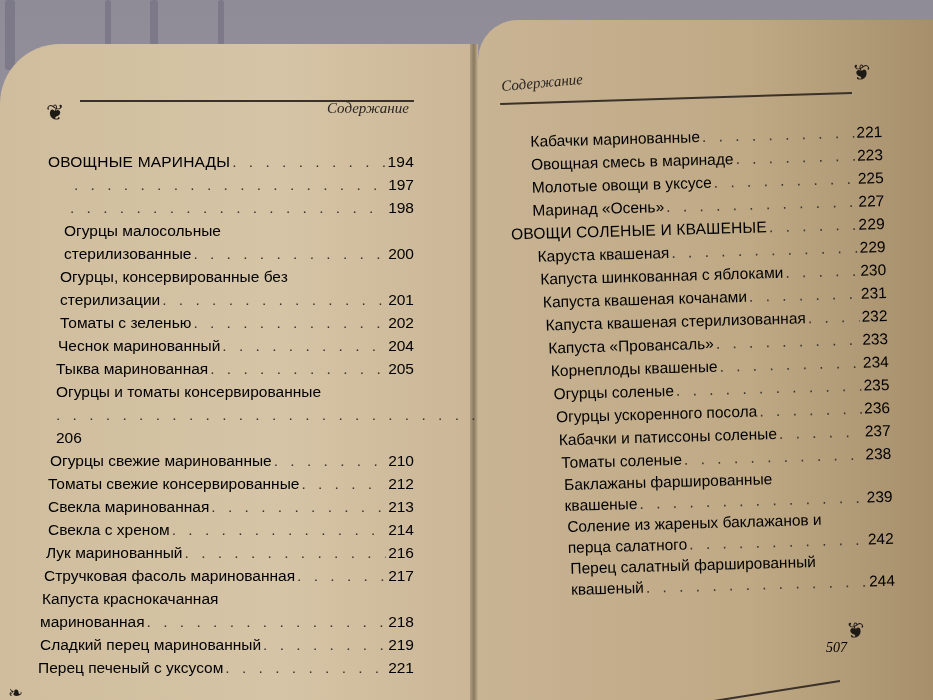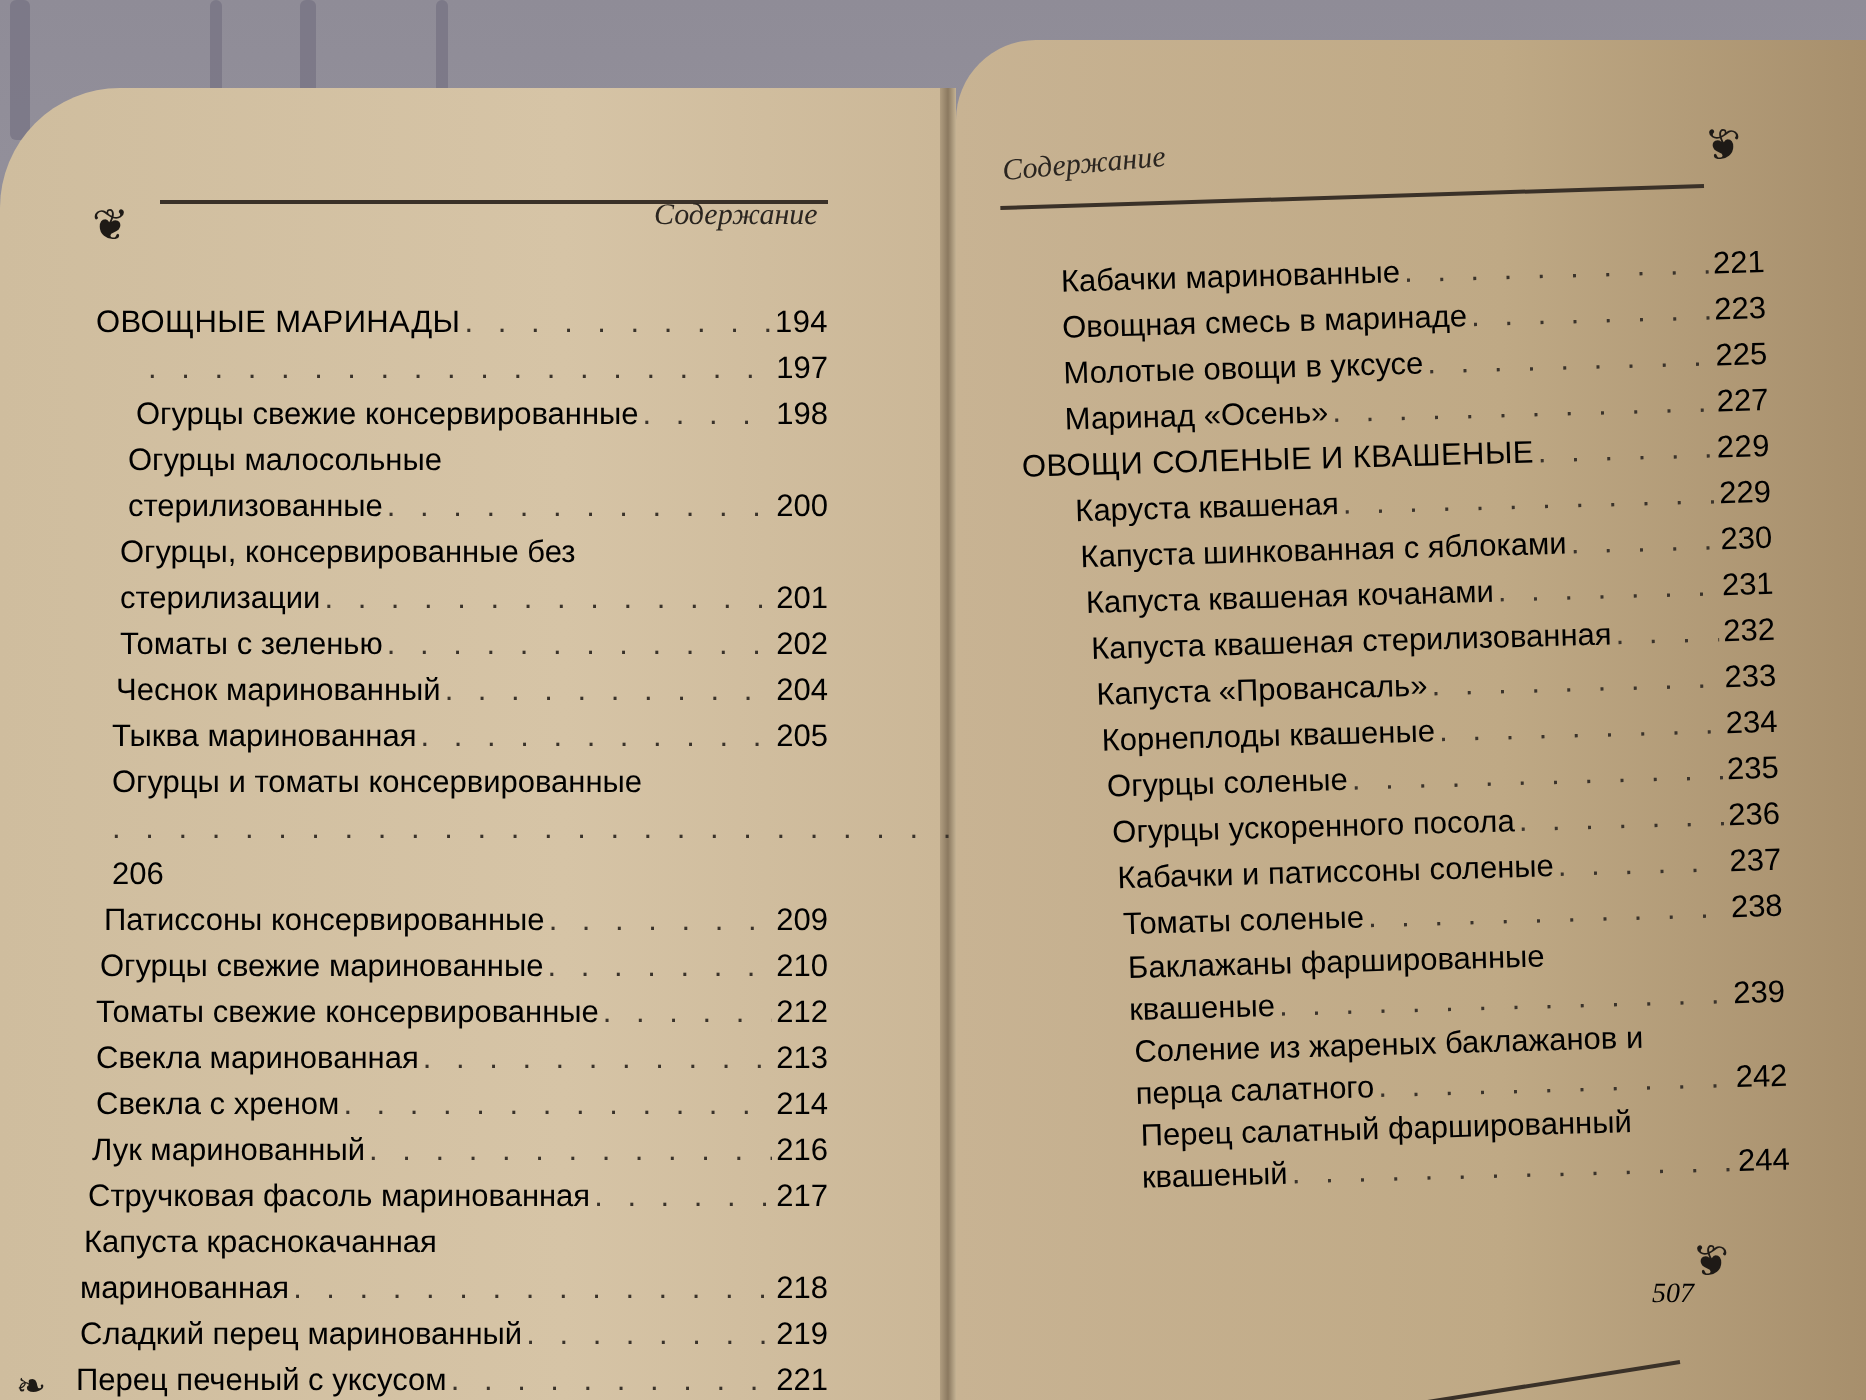--- a/index.html
+++ b/index.html
@@ -55,21 +55,20 @@
   <div class="toc-row section" style="width:366px;">
     <span class="toc-title">ОВОЩНЫЕ МАРИНАДЫ</span>
       <span class="toc-leader"></span>
       <span class="toc-page">194</span>
   </div>
   <div class="toc-row" style="margin-left:24px;">
       <span class="toc-leader"></span>
       <span class="toc-page">197</span>
   </div>
   <div class="toc-row" style="margin-left:20px;">
-    <span class="toc-title">Огурцы свежие консервированные</span>
       <span class="toc-leader"></span>
       <span class="toc-page">198</span>
   </div>
   <div class="toc-row" style="margin-left:16px;">
     <span class="toc-title">Огурцы малосольные</span>
   </div>
   <div class="toc-row" style="margin-left:16px;">
     <span class="toc-title">стерилизованные</span>
       <span class="toc-leader"></span>
       <span class="toc-page">200</span>
@@ -94,25 +93,20 @@
   </div>
   <div class="toc-row" style="margin-left:8px;">
     <span class="toc-title">Тыква маринованная</span>
       <span class="toc-leader"></span>
       <span class="toc-page">205</span>
   </div>
   <div class="toc-row" style="margin-left:6px;flex-direction:column;">
     <span class="toc-title">Огурцы и томаты консервированные</span>
       <span class="toc-leader"></span>
       <span class="toc-page">206</span>
-  </div>
-  <div class="toc-row" style="margin-left:4px;">
-    <span class="toc-title">Патиссоны консервированные</span>
-      <span class="toc-leader"></span>
-      <span class="toc-page">209</span>
   </div>
   <div class="toc-row" style="margin-left:2px;">
     <span class="toc-title">Огурцы свежие маринованные</span>
       <span class="toc-leader"></span>
       <span class="toc-page">210</span>
   </div>
   <div class="toc-row" style="margin-left:0px;">
     <span class="toc-title">Томаты свежие консервированные</span>
       <span class="toc-leader"></span>
       <span class="toc-page">212</span>

